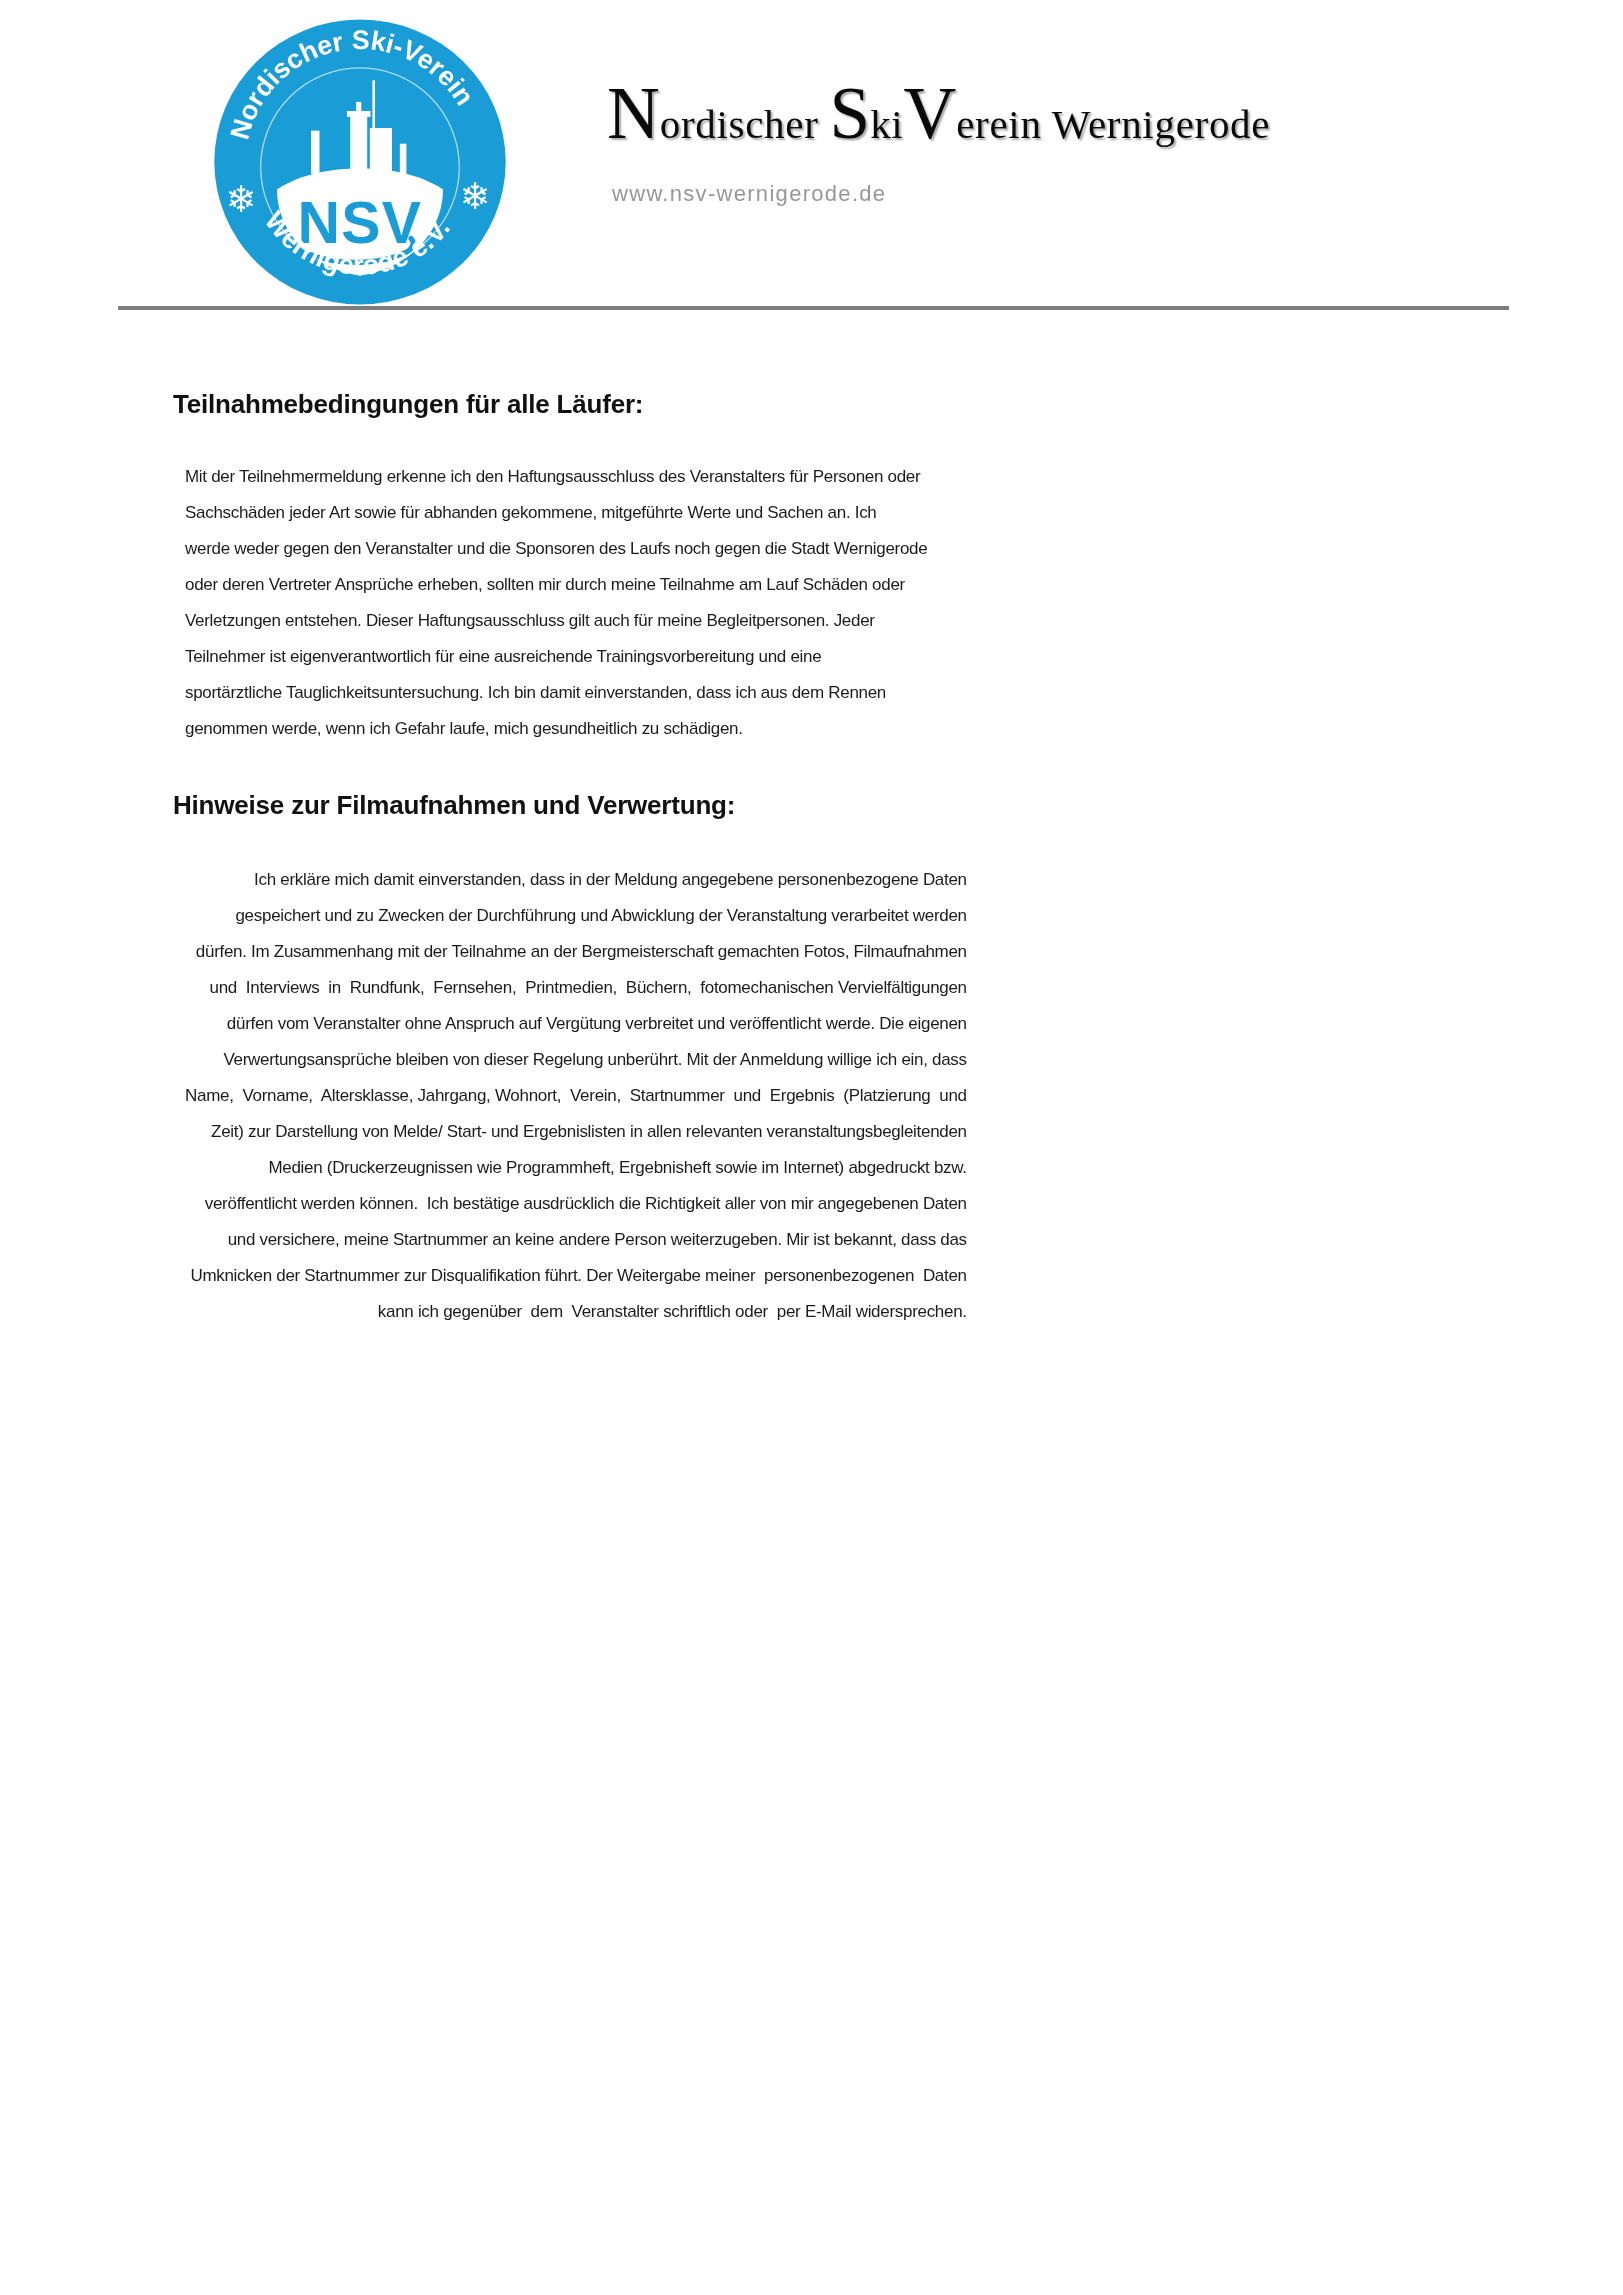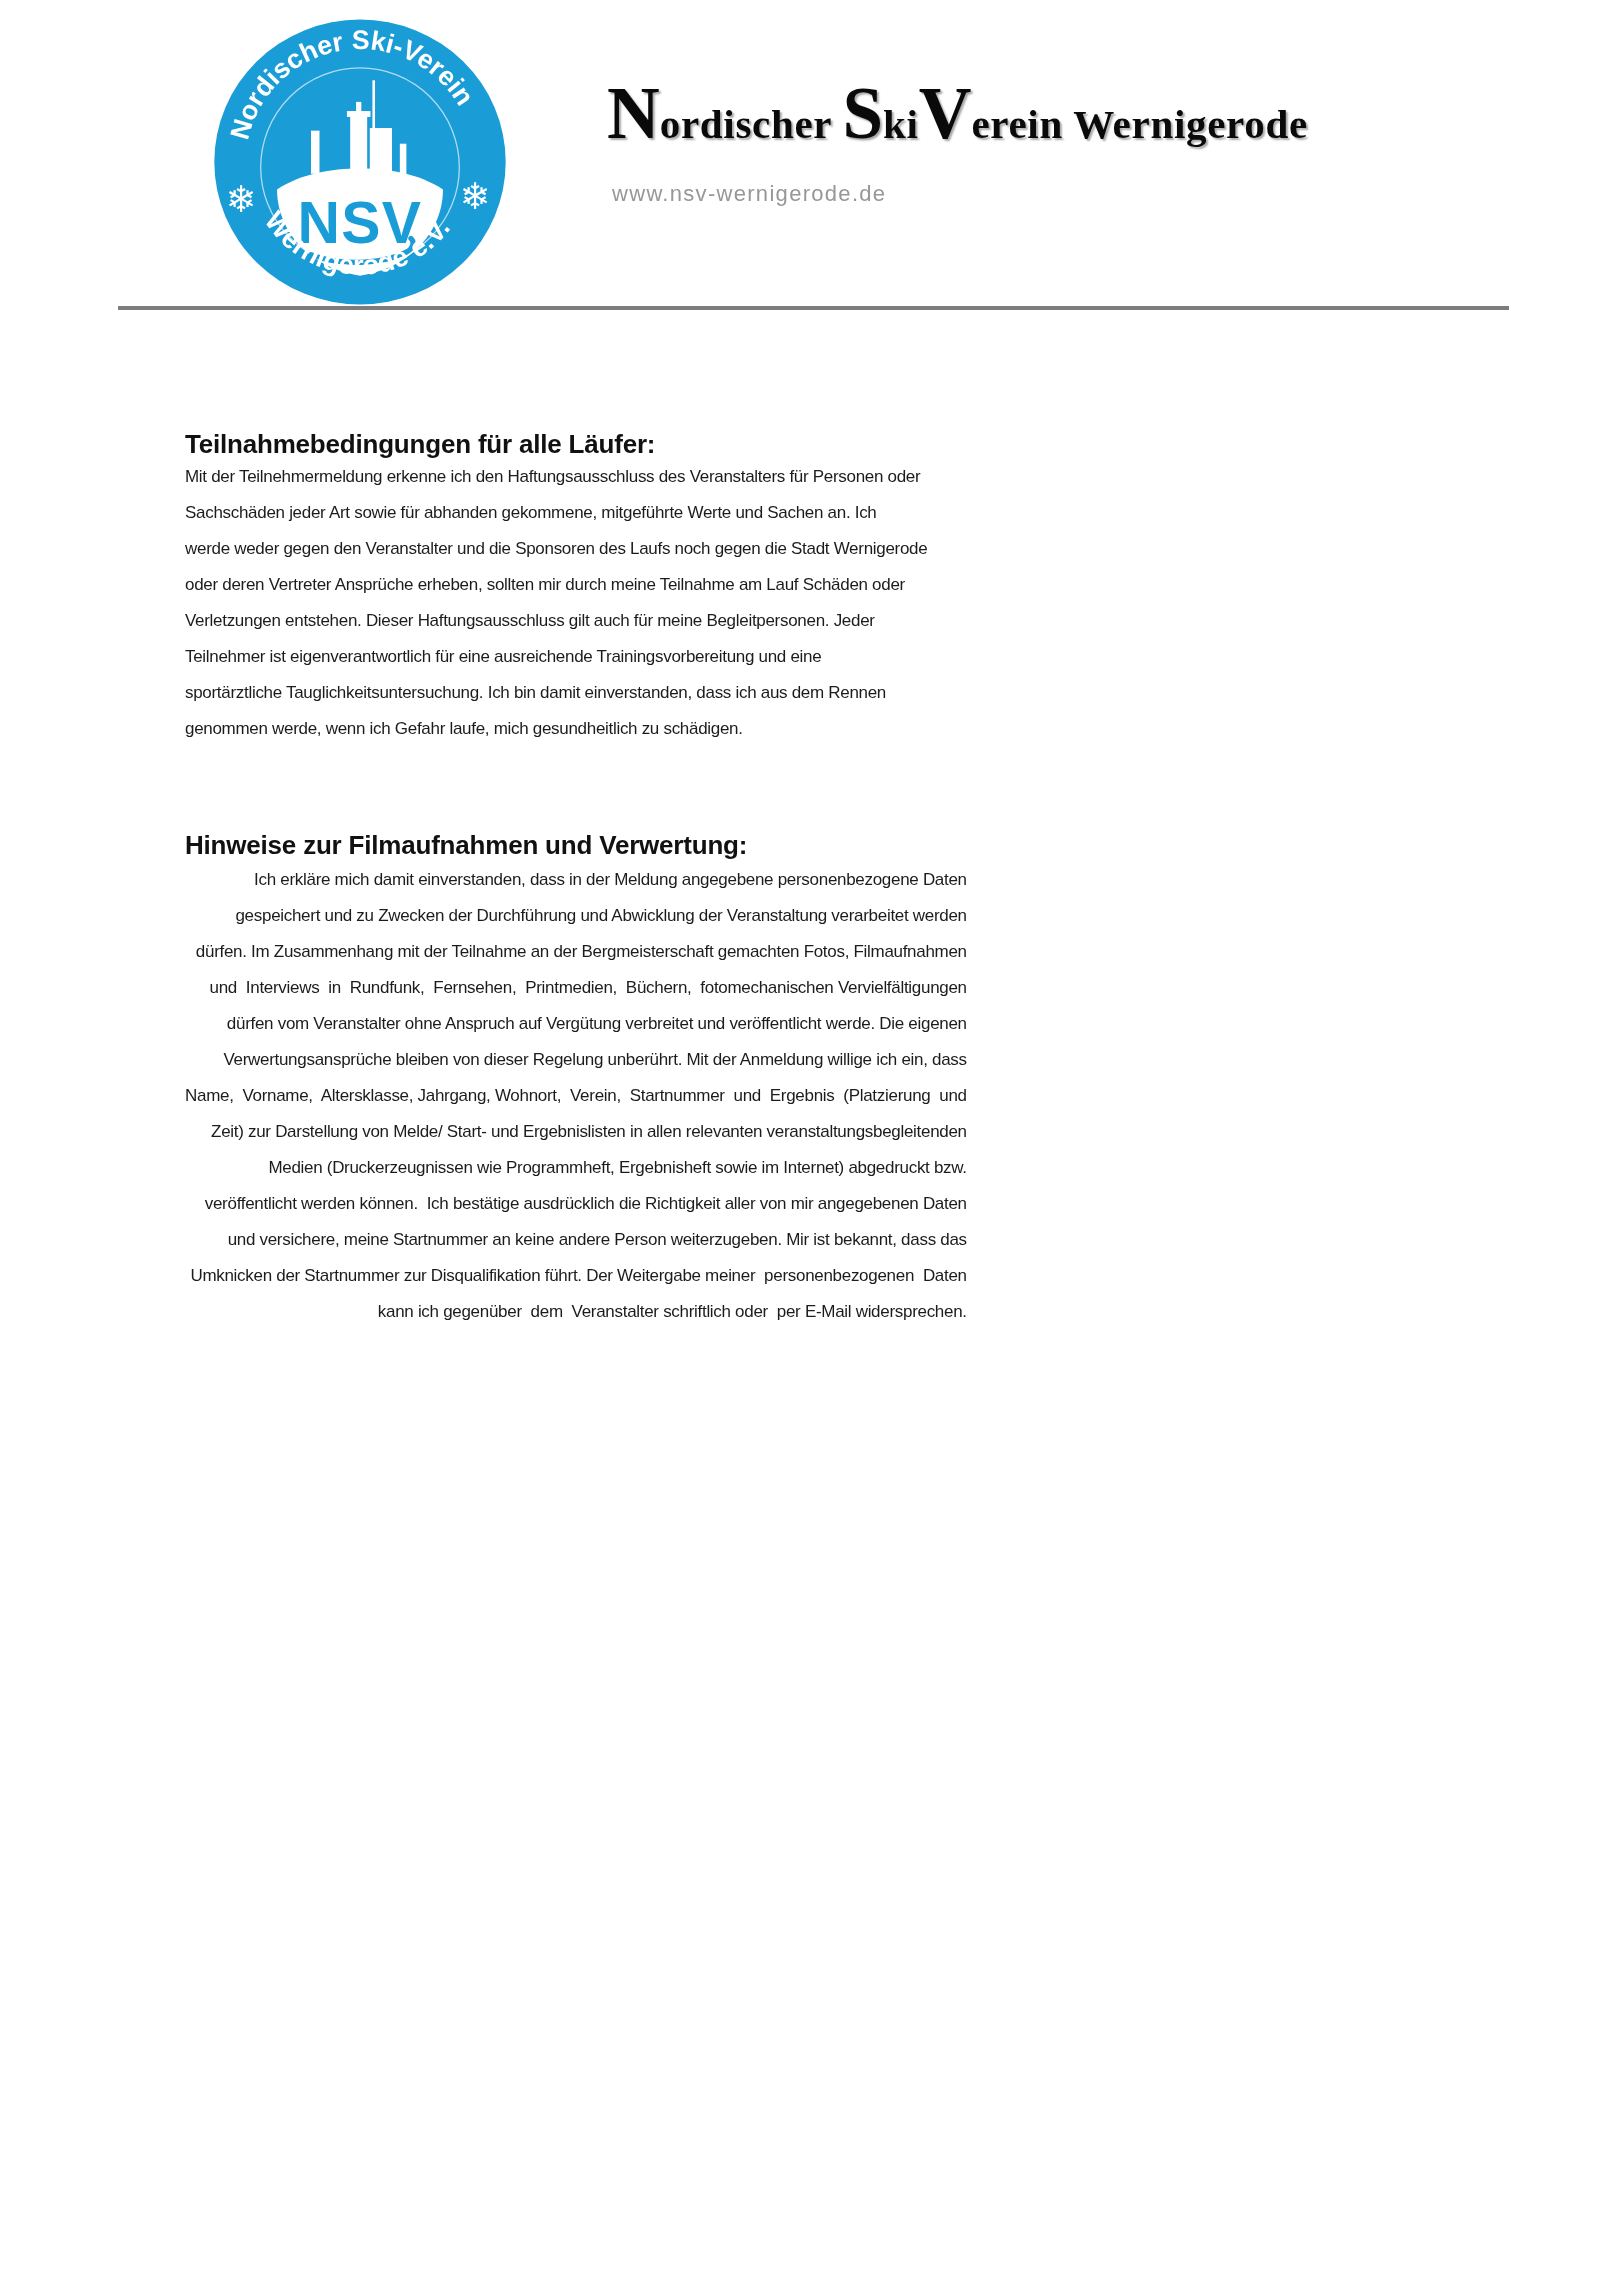--- a/index.html
+++ b/index.html
@@ -2,31 +2,31 @@
 <html style="font-size:10.5px"><head>
 <meta charset="utf-8">
 <style>
   html,body{margin:0;padding:0;background:#ffffff;}
   .page{position:relative;width:1623px;height:2295px;background:#ffffff;overflow:hidden;
         font-family:"Liberation Sans",sans-serif;color:#1c1c1c;}
 
   
   .logo{position:absolute;left:213px;top:18.3px;width:294px;height:288px;}
   .wordmark{position:absolute;left:607px;top:77px;white-space:nowrap;
-            font-family:"Liberation Serif",serif;font-weight:700;color:#0a0a0a;
+            font-family:"Liberation Serif",serif;font-weight:400;color:#0a0a0a;
             text-shadow:2px 2px 2px #a8a8a8;line-height:1;}
   .wordmark .big{font-size:73px;}
   .wordmark .small{font-size:41px;letter-spacing:0.7px;}
   .website{position:absolute;left:612px;top:181px;font-size:22px;color:#979797;
            letter-spacing:1.3px;}
   .divider{position:absolute;left:118px;top:306px;width:1391px;height:3.9px;background:#7d7d7d;}
 
   
-  .heading{position:absolute;left:185px;font-size:26px;font-weight:700;color:#111111;
-           line-height:31px;white-space:nowrap;letter-spacing:-0.2px;margin-top:40px;}
+  .heading{position:absolute;left:173px;font-size:26px;font-weight:700;color:#111111;
+           line-height:31px;white-space:nowrap;letter-spacing:-0.2px;}
   .heading1{top:389px;}
   .heading2{top:790px;}
   .para{position:absolute;left:185px;font-size:17px;line-height:36px;color:#1c1c1c;
         white-space:pre;letter-spacing:-0.3px;}
   .para1{top:459px;}
   .para2{top:862px;text-align:right;}
 
   
   .arc-text{fill:#ffffff;font-family:"Liberation Sans",sans-serif;font-weight:600;}
   .nsv-text{fill:#1a9cd7;font-family:"Liberation Sans",sans-serif;font-weight:700;}

